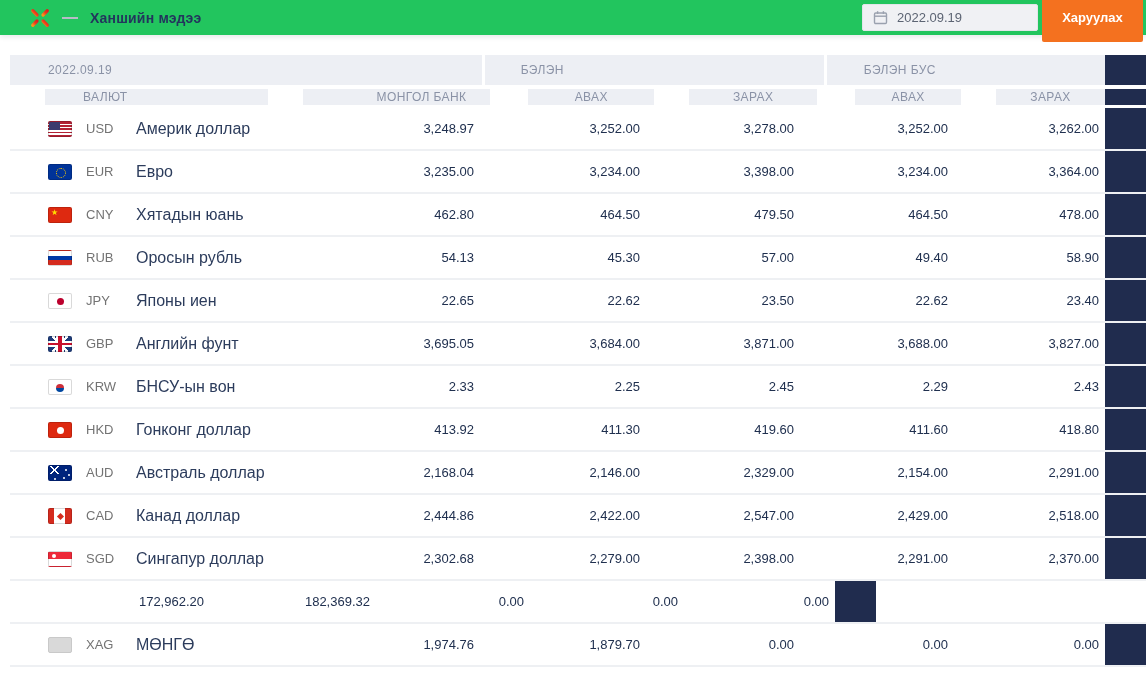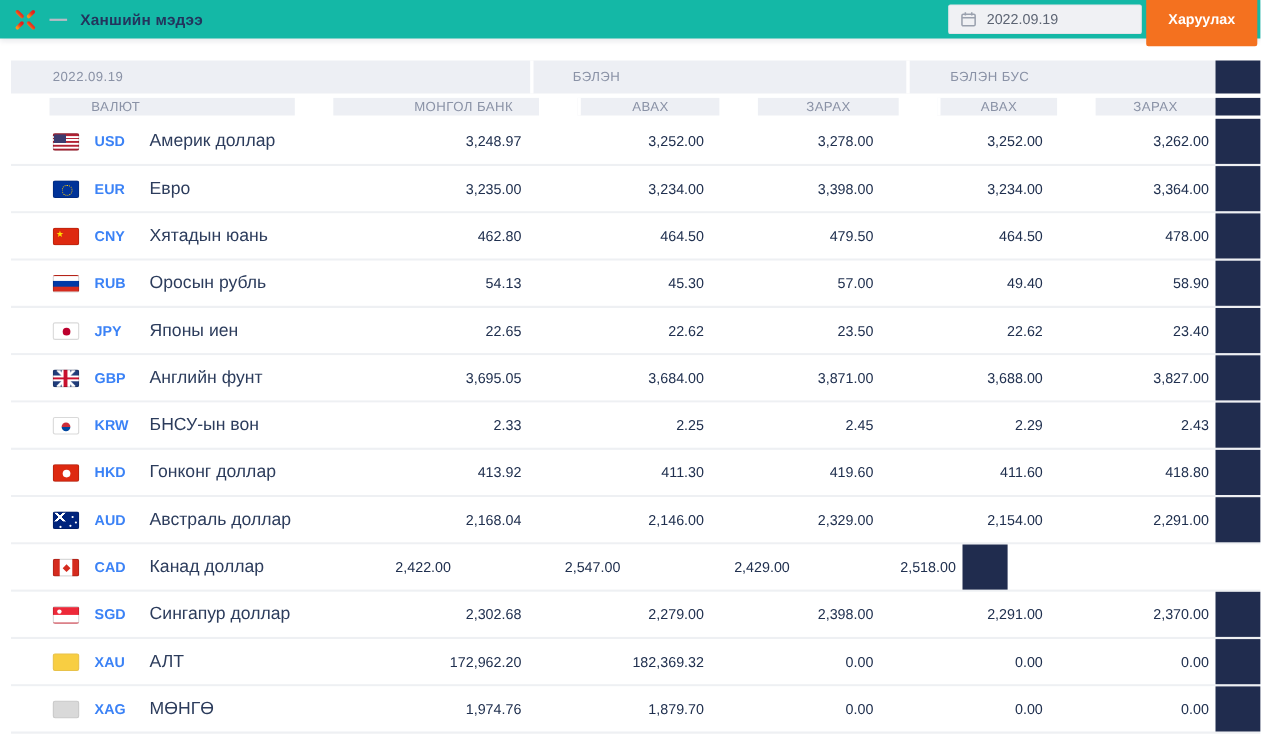--- a/index.html
+++ b/index.html
@@ -1,21 +1,21 @@
 <!DOCTYPE html>
 <html><head>
 <meta charset="utf-8">
 <style>
   * { margin:0; padding:0; box-sizing:border-box; }
   html,body { width:1146px; height:687px; overflow:hidden; background:#ffffff;
     font-family:"Liberation Sans","DejaVu Sans",sans-serif; }
 
   
-  .topbar { position:relative; height:35px; background:#14b8a6; display:flex; align-items:center;
-    box-shadow:0 2px 5px rgba(20,30,60,.10); padding-left:11px; z-index:5; }
+  .topbar { position:relative; height:35px; background:#22c55e; display:flex; align-items:center;
+    box-shadow:0 2px 5px rgba(20,30,60,.10); padding-left:28px; z-index:5; }
   .logo { width:24px; height:24px; flex:0 0 auto; }
   .title-sep { width:16px; height:2px; background:#b7bcc6; margin:0 12px 0 10px; }
   .page-title { font-size:14px; font-weight:bold; color:#23355d; letter-spacing:.2px; }
   .topbar-spacer { flex:1; }
   .datebox { display:flex; align-items:center; gap:9px; background:#f0f1f4; border:1px solid #e3e5ea;
     border-radius:2px; height:27px; width:176px; padding:0 10px; margin-right:4px; cursor:pointer; }
   .datebox .cal { flex:0 0 auto; }
   .datebox .dval { font-size:13px; color:#5c6473; }
   .show-btn { height:49px; width:101px; margin:1px 3px 1px 0; background:#f4711f; color:#ffffff;
     border:none; border-radius:2px; font-size:13px; font-weight:bold; cursor:pointer;
@@ -53,21 +53,21 @@
   
   .drow { height:43px; background:#ffffff; border-bottom:2px solid #eef0f3; }
   .drow .c-currency { display:flex; align-items:center; padding-left:38px; }
   .num { text-align:right; font-size:13px; color:#20304f; }
   .drow .c-mb { padding-right:36px; }
   .drow .c-cbuy { padding-right:31px; }
   .drow .c-csell { padding-right:38px; }
   .drow .c-nbuy { padding-right:20px; }
   .drow .c-nsell { padding-right:6px; }
 
-  .code { font-size:13px; font-weight:bold; color:#3b82f6; margin-left:14px; width:38px; }
+  .code { font-size:13px; font-weight:normal; color:#737373; margin-left:14px; width:38px; }
   .cname { font-size:16px; color:#2c3c5c; margin-left:12px; }
 
   
   .flag { position:relative; width:24px; height:16px; border:1px solid rgba(0,0,0,.15);
     border-radius:2px; overflow:hidden; flex:0 0 auto; background:#ddd; }
   .flag::after, .flag::before { content:""; position:absolute; }
 
   .flag-usd { background:repeating-linear-gradient(180deg,#b22234 0 1.6px,#fff 1.6px 3.2px); }
   .flag-usd::after { left:0; top:0; width:11px; height:8px; background:#3c3b6e; }
 
@@ -297,20 +297,21 @@
     <div class="num c-nsell">2,291.00</div>
     <div class="darkcell"></div>
   </div>
 
   <div class="row drow">
     <div class="c-currency">
       <span class="flag flag-cad"></span>
       <span class="code">CAD</span>
       <span class="cname">Канад доллар</span>
     </div>
+    <div class="num c-mb">2,444.86</div>
     <div class="num c-cbuy">2,422.00</div>
     <div class="num c-csell">2,547.00</div>
     <div class="num c-nbuy">2,429.00</div>
     <div class="num c-nsell">2,518.00</div>
     <div class="darkcell"></div>
   </div>
 
   <div class="row drow">
     <div class="c-currency">
       <span class="flag flag-sgd"></span>
@@ -319,25 +320,20 @@
     </div>
     <div class="num c-mb">2,302.68</div>
     <div class="num c-cbuy">2,279.00</div>
     <div class="num c-csell">2,398.00</div>
     <div class="num c-nbuy">2,291.00</div>
     <div class="num c-nsell">2,370.00</div>
     <div class="darkcell"></div>
   </div>
 
   <div class="row drow">
-    <div class="c-currency">
-      <span class="flag flag-xau"></span>
-      <span class="code">XAU</span>
-      <span class="cname">АЛТ</span>
-    </div>
     <div class="num c-mb">172,962.20</div>
     <div class="num c-cbuy">182,369.32</div>
     <div class="num c-csell">0.00</div>
     <div class="num c-nbuy">0.00</div>
     <div class="num c-nsell">0.00</div>
     <div class="darkcell"></div>
   </div>
 
   <div class="row drow">
     <div class="c-currency">

